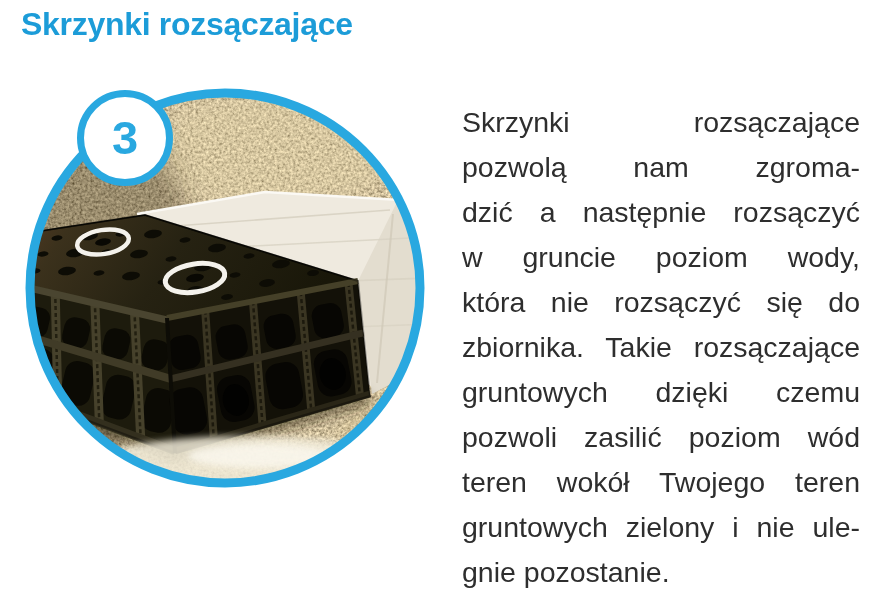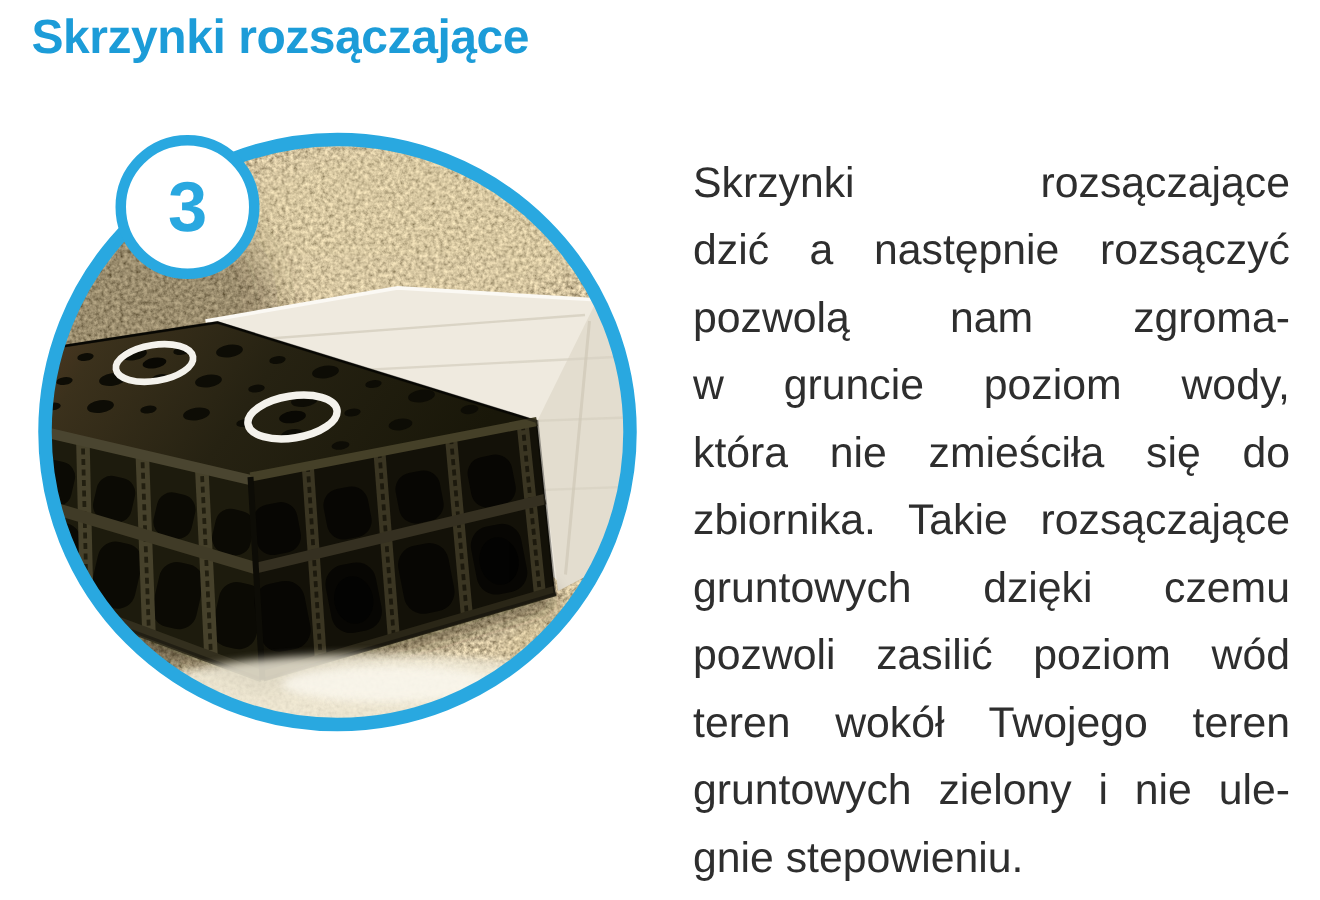--- a/index.html
+++ b/index.html
@@ -212,25 +212,25 @@
       <circle class="ring-border" cx="200" cy="200" r="195"></circle>
     </svg>
 
     <div class="badge">
       <span>3</span>
     </div>
   </div>
 
   <div class="body-text">
     <div class="jline">Skrzynki rozsączające</div>
+    <div class="jline">pozwolą nam zgroma-</div>
     <div class="jline">dzić a następnie rozsączyć</div>
-    <div class="jline">pozwolą nam zgroma-</div>
     <div class="jline">w gruncie poziom wody,</div>
-    <div class="jline">która nie zmieściła się do</div>
+    <div class="jline">która nie rozsączyć się do</div>
     <div class="jline">zbiornika. Takie rozsączające</div>
     <div class="jline">gruntowych dzięki czemu</div>
     <div class="jline">pozwoli zasilić poziom wód</div>
     <div class="jline">teren wokół Twojego teren</div>
     <div class="jline">gruntowych zielony i nie ule-</div>
-    <div class="jlast">gnie stepowieniu.</div>
+    <div class="jlast">gnie pozostanie.</div>
   </div>
 
 </div>
 
 </body></html>

